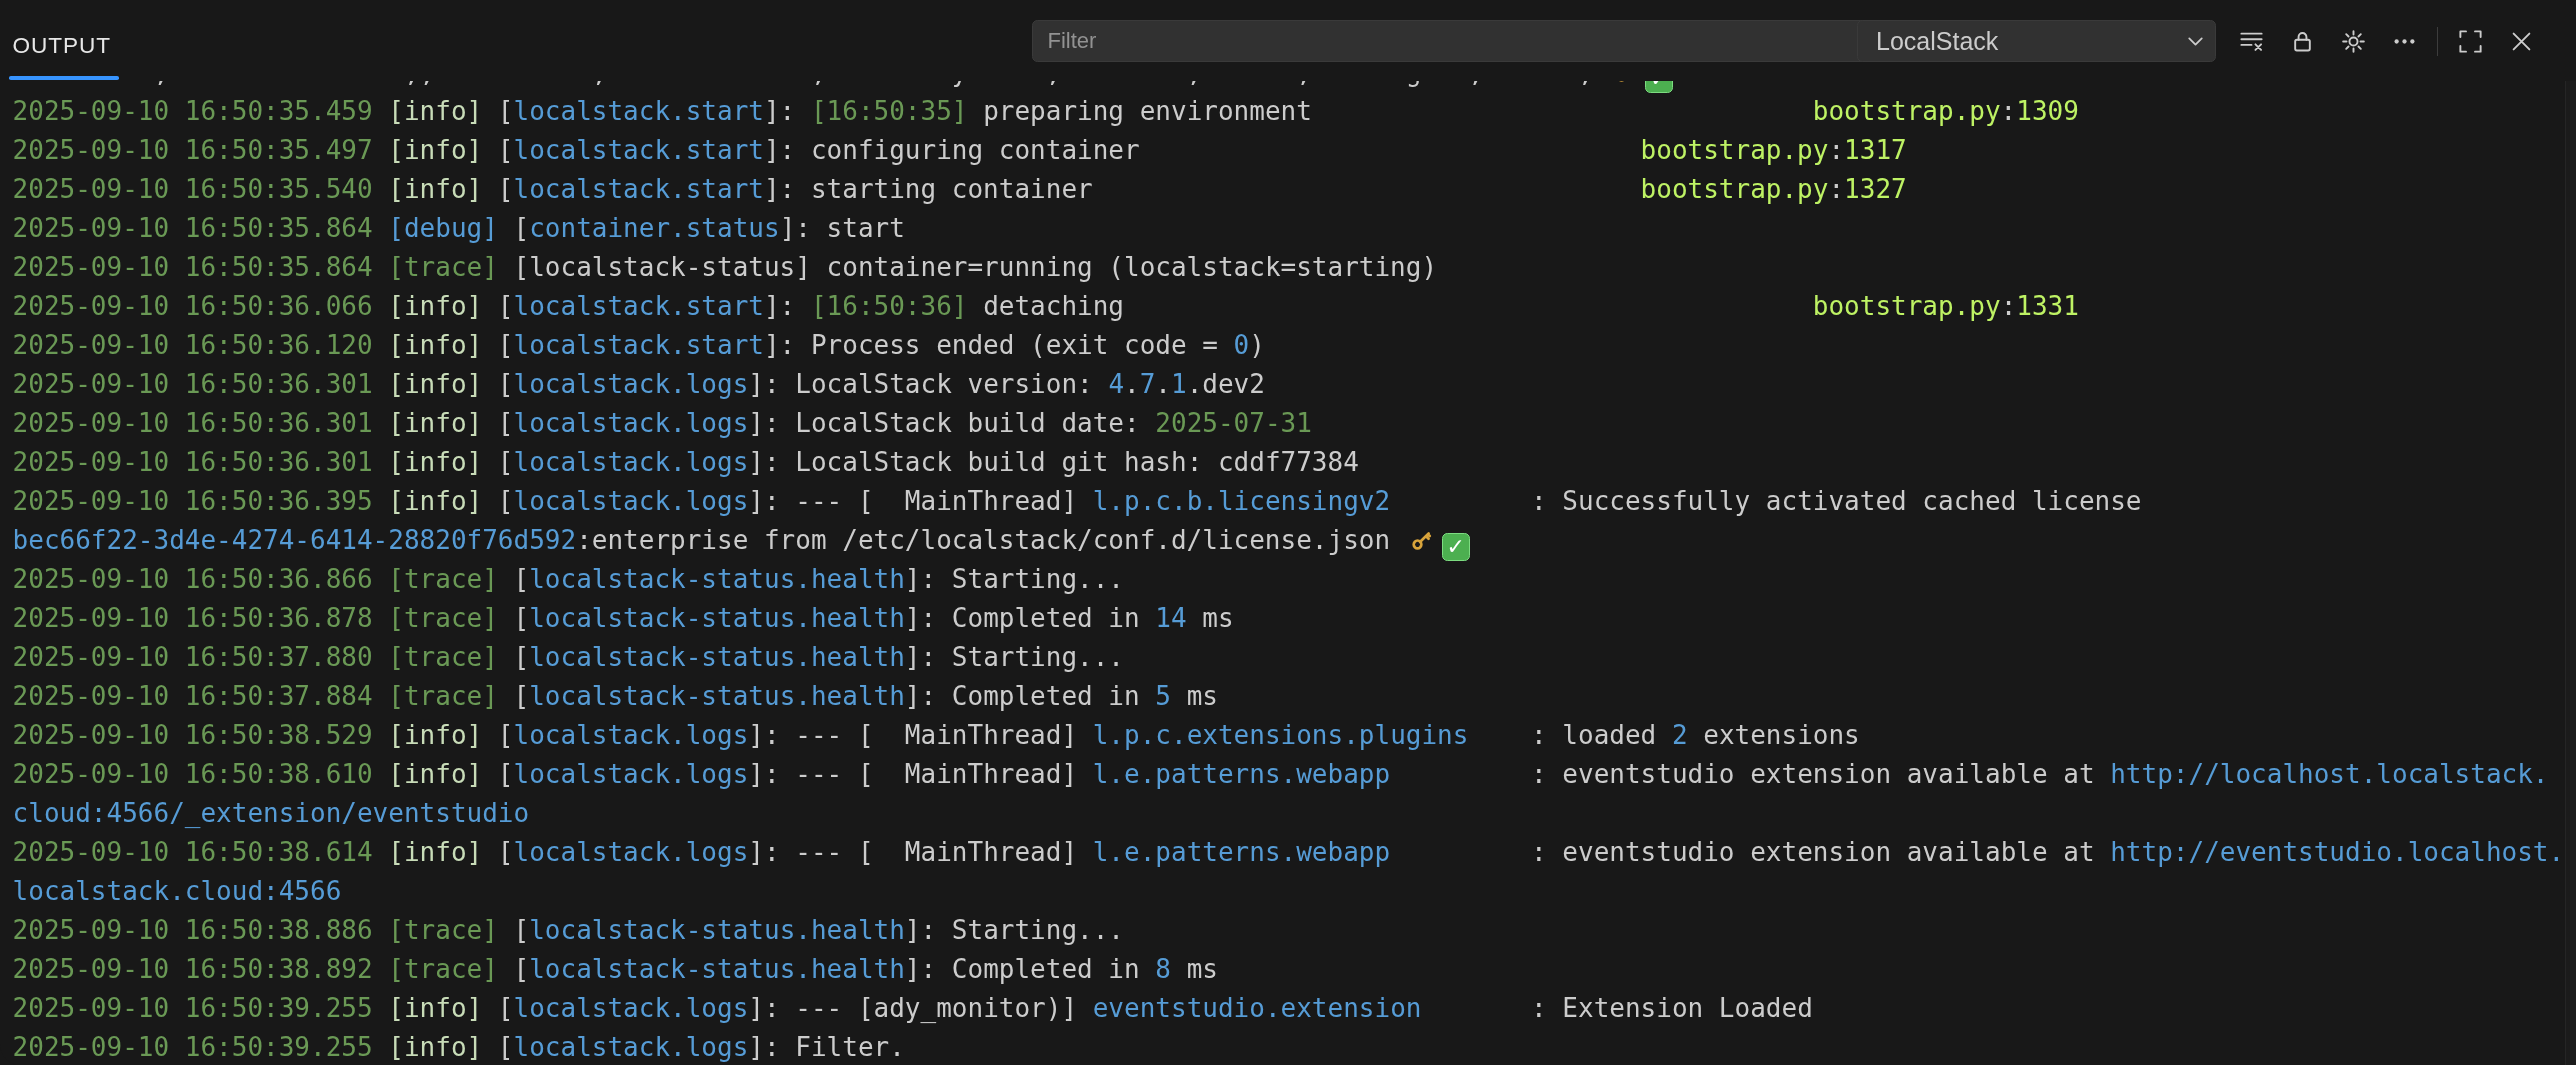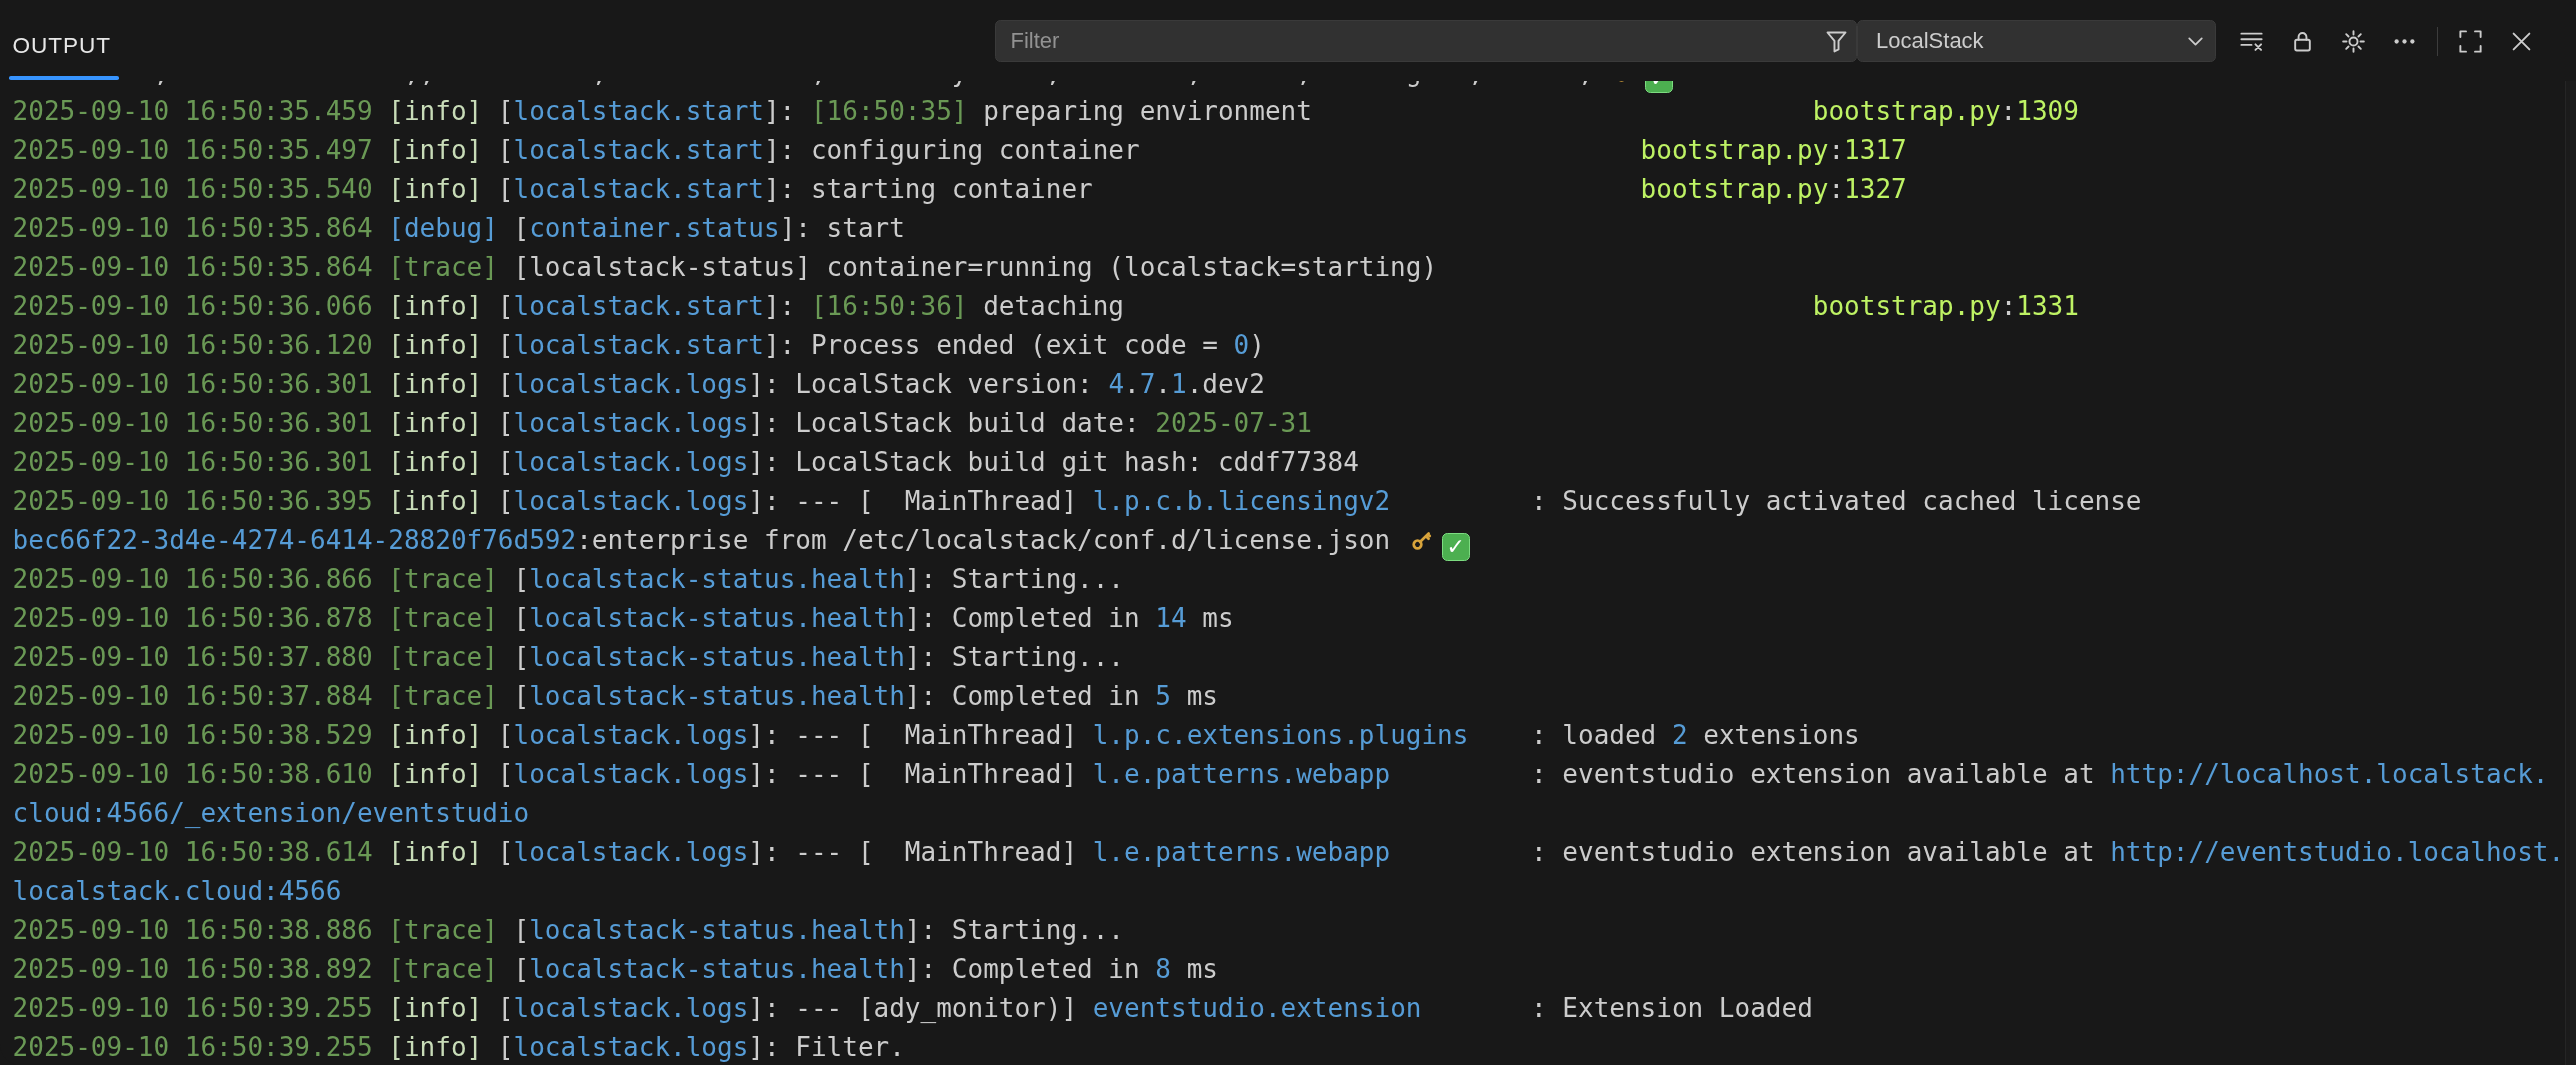--- a/index.html
+++ b/index.html
@@ -3,26 +3,26 @@
 <meta charset="utf-8">
 <style>
   html,body{margin:0;padding:0;background:#181818;width:2576px;height:1066px;overflow:hidden;}
   #panel{position:relative;width:2576px;height:1066px;background:#181818;font-family:"Liberation Sans",sans-serif;border-radius:22px;}
   
   #panel-top{position:absolute;top:0;left:0;right:0;height:6.3px;background:#1f1f1f;border-bottom:0.9px solid #2b2b2b;}
   
   #header{position:absolute;top:0;left:0;right:0;height:81px;background:#181818;z-index:5;}
   #tab-output{position:absolute;left:12.6px;top:33px;font-size:22.6px;letter-spacing:0.9px;color:#e7e7e7;}
   #tab-underline{position:absolute;left:9px;top:76px;width:110px;height:3.6px;background:#3794ff;border-radius:1.8px;}
-  #filter-box{position:absolute;left:995px;top:20px;width:862px;height:42px;background:#313131;border:0.9px solid #3a3a3a;border-radius:5.4px;box-sizing:border-box;display:flex;align-items:center;}
+  #filter-box{position:absolute;left:1032px;top:20px;width:862px;height:42px;background:#313131;border:0.9px solid #3a3a3a;border-radius:5.4px;box-sizing:border-box;display:flex;align-items:center;}
   #filter-input{flex:1;background:transparent;border:none;outline:none;color:#cccccc;font-size:22px;font-family:"Liberation Sans",sans-serif;padding:0 0 0 14.5px;}
   #filter-input::placeholder{color:#929292;}
   .boxicon{width:40px;display:flex;align-items:center;justify-content:center;flex:0 0 auto;}
   #channel-select{position:absolute;left:1857px;top:20px;width:359px;height:42px;background:#313131;border:0.9px solid #3a3a3a;border-radius:5.4px;box-sizing:border-box;display:flex;align-items:center;cursor:pointer;}
-  #channel-value{flex:1;color:#cccccc;font-size:22px;padding-left:18px;}
+  #channel-value{flex:1;color:#cccccc;font-size:25px;padding-left:18px;}
   .actions{position:absolute;top:20px;height:42px;display:flex;align-items:center;}
   .abtn{width:51px;height:42px;display:flex;align-items:center;justify-content:center;border-radius:5.4px;cursor:pointer;}
   .sep{width:0.9px;height:29px;background:#3c3c3c;margin:0 7.2px;}
   svg.ic{stroke:#cccccc;fill:none;stroke-width:1.7;stroke-linecap:round;stroke-linejoin:round;}
   
   #log{position:absolute;top:81px;left:12.6px;right:12.6px;bottom:0;overflow:hidden;z-index:1;
        font-family:"DejaVu Sans Mono","Liberation Mono",monospace;font-size:26px;line-height:39px;}
   .row{white-space:pre;height:39px;}
   .row.cut{margin-top:-28px;}
   .g{color:#6a9955;}

